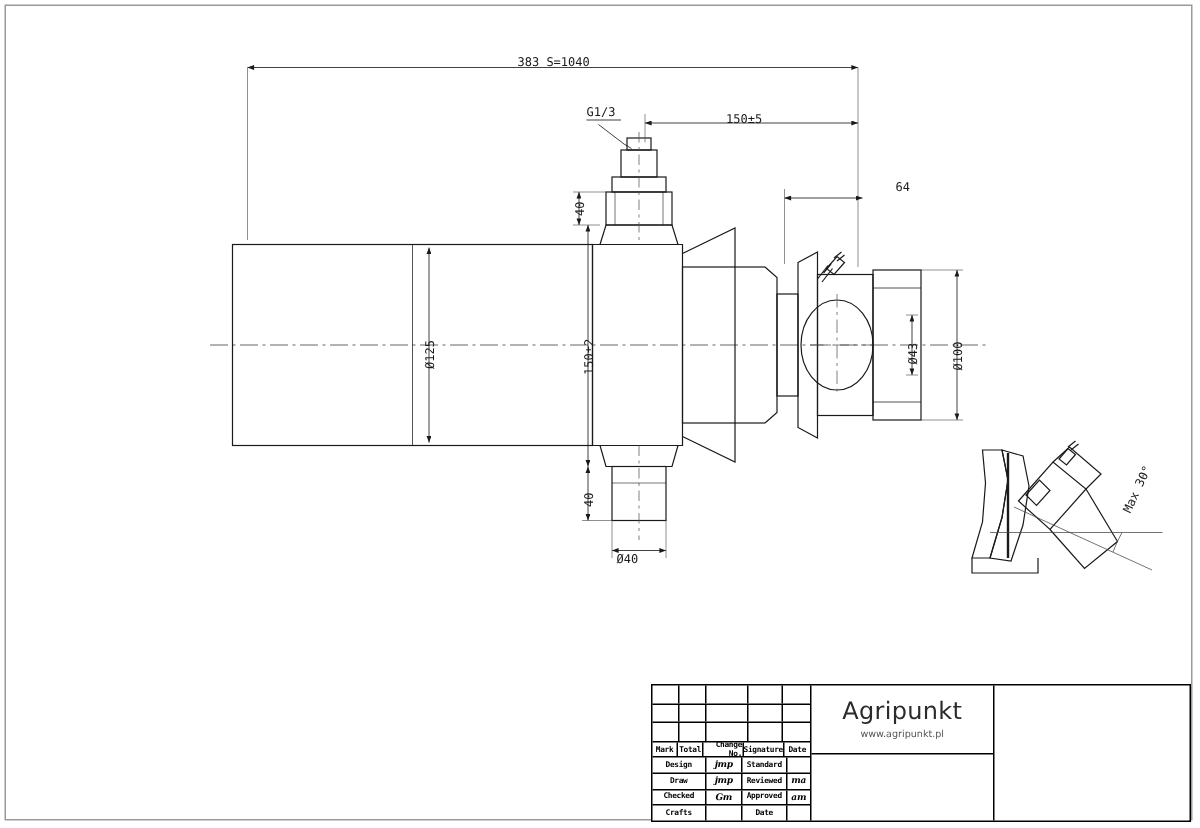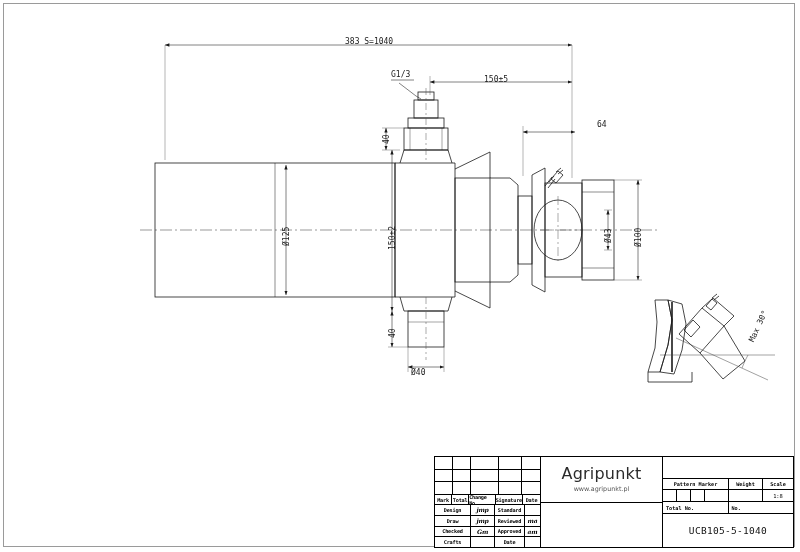--- a/index.html
+++ b/index.html
@@ -50,20 +50,21 @@
   #title-block {
     position: absolute;
     left: 434px;
     top: 456px;
     width: 360px;
     height: 92px;
     border: 1.4px solid #000;
     box-sizing: border-box;
     display: flex;
     background: #fff;
+    text-align: right;
   }
   .tb-col-left {
     width: 106px;
     border-right: 1.4px solid #000;
     box-sizing: border-box;
     display: flex;
     flex-direction: column;
   }
   .tb-col-mid {
     width: 122px;
@@ -526,41 +527,16 @@
       </div>
     </div>
 
     <div class="tb-col-mid">
       <div class="tb-logo">
         <div class="brand">Agripunkt</div>
         <div class="brand-url">www.agripunkt.pl</div>
       </div>
     </div>
 
-    <div class="tb-col-right">
-      <div class="tb-r-spacer"></div>
-
-      <div class="tb-r-hdr">
-        <div class="rh-pattern">Pattern Marker</div>
-        <div class="rh-weight">Weight</div>
-        <div class="rh-scale">Scale</div>
-      </div>
-
-      <div class="tb-r-vals">
-        <div class="rv-a"></div>
-        <div class="rv-b"></div>
-        <div class="rv-c"></div>
-        <div class="rv-d"></div>
-        <div class="rv-weight"></div>
-        <div class="rv-scale">1:8</div>
-      </div>
-
-      <div class="tb-r-total">
-        <div class="rt-total">Total No.</div>
-        <div class="rt-no">No.</div>
-      </div>
-
-      <div class="tb-r-part">UCB105-5-1040</div>
-    </div>
 
   </div>
 
 </div>
 
 </body></html>

